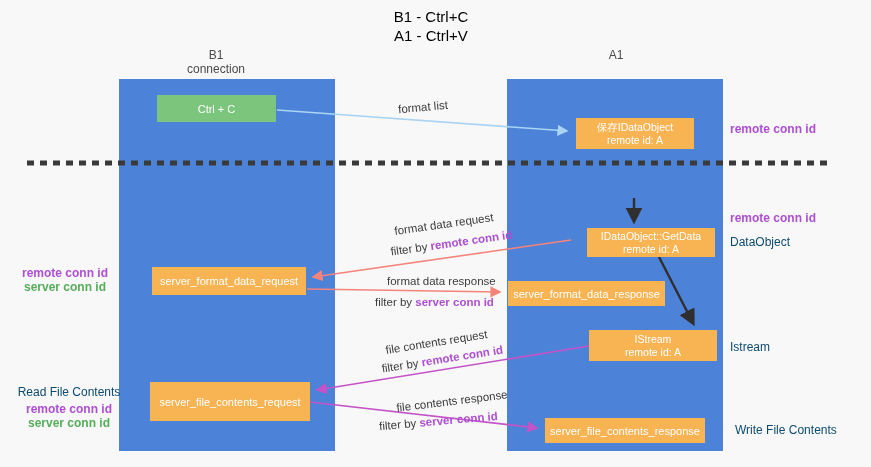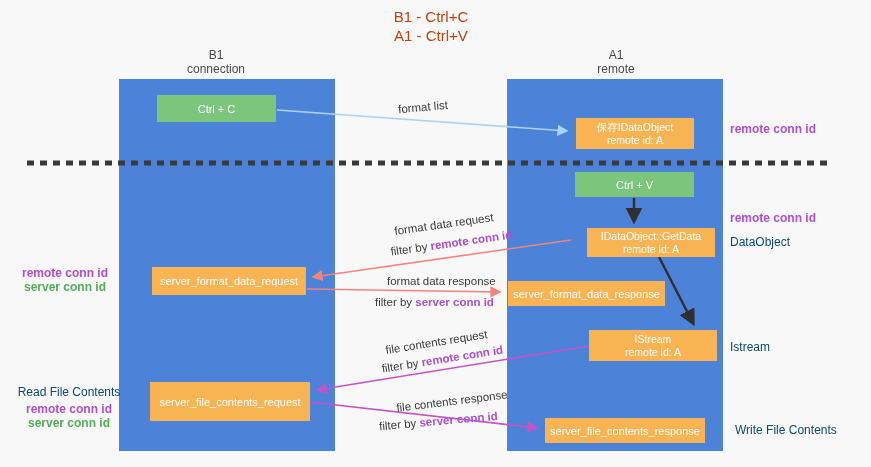--- a/index.html
+++ b/index.html
@@ -3,21 +3,21 @@
 <meta charset="utf-8">
 <style>
   html,body{margin:0;padding:0;}
   body{font-family:"Liberation Sans","DejaVu Sans",sans-serif;background:#f0f0f0;}
   .canvas{
     position:relative;width:871px;height:467px;overflow:hidden;
     background:var(--bg,#f8f8f8);
   }
   .title{
     position:absolute;left:0;top:7px;width:862px;text-align:center;
-    font-size:15px;line-height:19px;color:#c2410c;
+    font-size:15px;line-height:19px;color:#000000;
   }
   .lane-header{
     position:absolute;top:49px;width:160px;text-align:center;
     font-size:12px;line-height:13.5px;color:#4a4a4a;
   }
   .lane-header.left{left:136px;}
   .lane-header.right{left:536px;}
   .lane{
     position:absolute;top:79px;height:372px;width:216px;
     background:var(--lane_blue,#4d82d9);
@@ -53,21 +53,20 @@
     <div>B1 - Ctrl+C</div>
     <div>A1 - Ctrl+V</div>
   </div>
 
   <div class="lane-header left">
     <div>B1</div>
     <div>connection</div>
   </div>
   <div class="lane-header right">
     <div>A1</div>
-    <div>remote</div>
   </div>
 
   <div class="lane left"></div>
   <div class="lane right"></div>
 
   <svg class="arrows" width="871" height="467">
     <defs>
       <marker id="mBlue" markerWidth="8" markerHeight="8" refX="6" refY="3.5" orient="auto">
         <path d="M0,0 L7,3.5 L0,7 z" fill="#a9d4f4"></path>
       </marker>
@@ -101,23 +100,20 @@
 
   <div class="box green single" style="left:157px;top:95px;width:119px;height:27px;">
     <span>Ctrl + C</span>
   </div>
 
   <div class="box orange" style="left:576px;top:118px;width:118px;height:31px;">
     <span class="l1">保存IDataObject</span>
     <span class="l2">remote id: A</span>
   </div>
 
-  <div class="box green single" style="left:575px;top:172px;width:119px;height:25px;">
-    <span>Ctrl + V</span>
-  </div>
 
   <div class="box orange" style="left:587px;top:228px;width:128px;height:29px;">
     <span class="l1">IDataObject::GetData</span>
     <span class="l2">remote id: A</span>
   </div>
 
   <div class="box orange single" style="left:152px;top:267px;width:154px;height:28px;">
     <span>server_format_data_request</span>
   </div>
 

